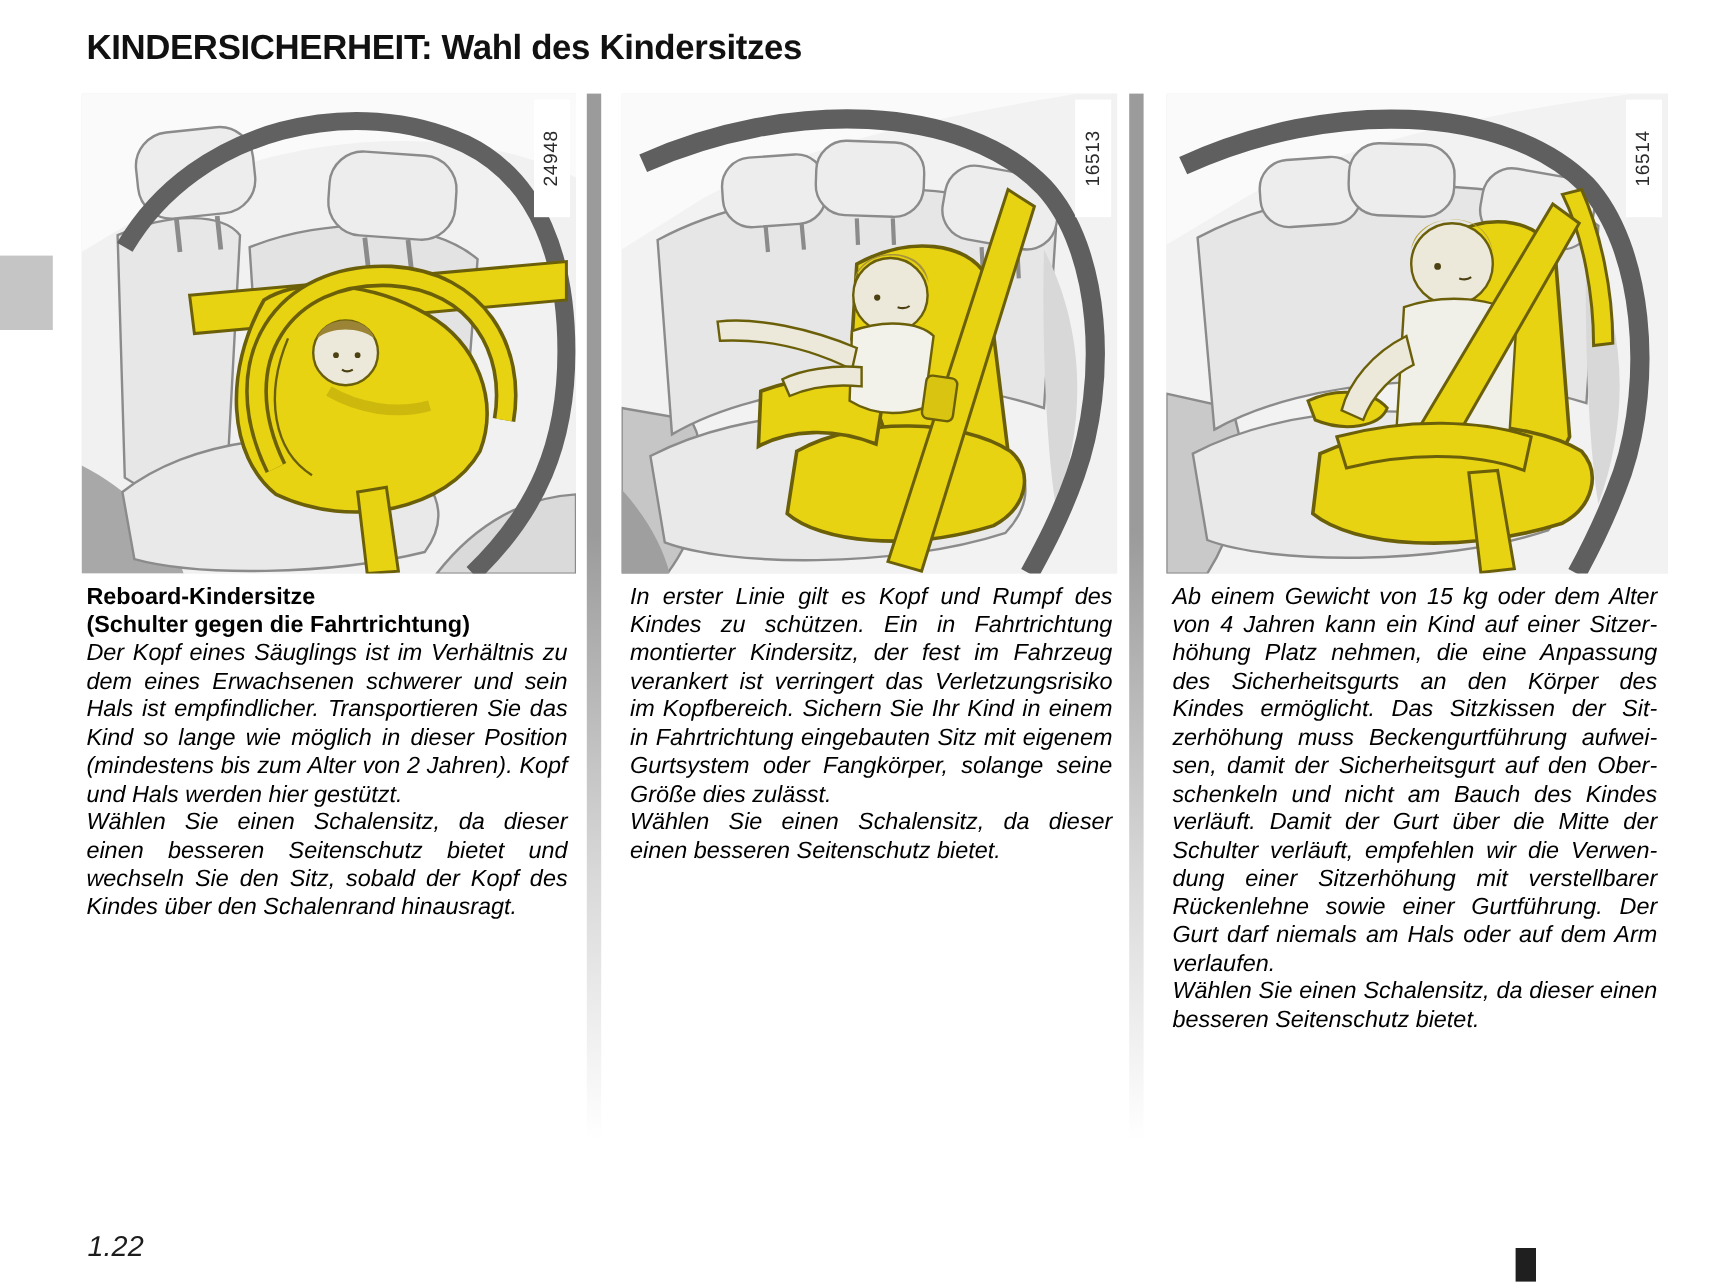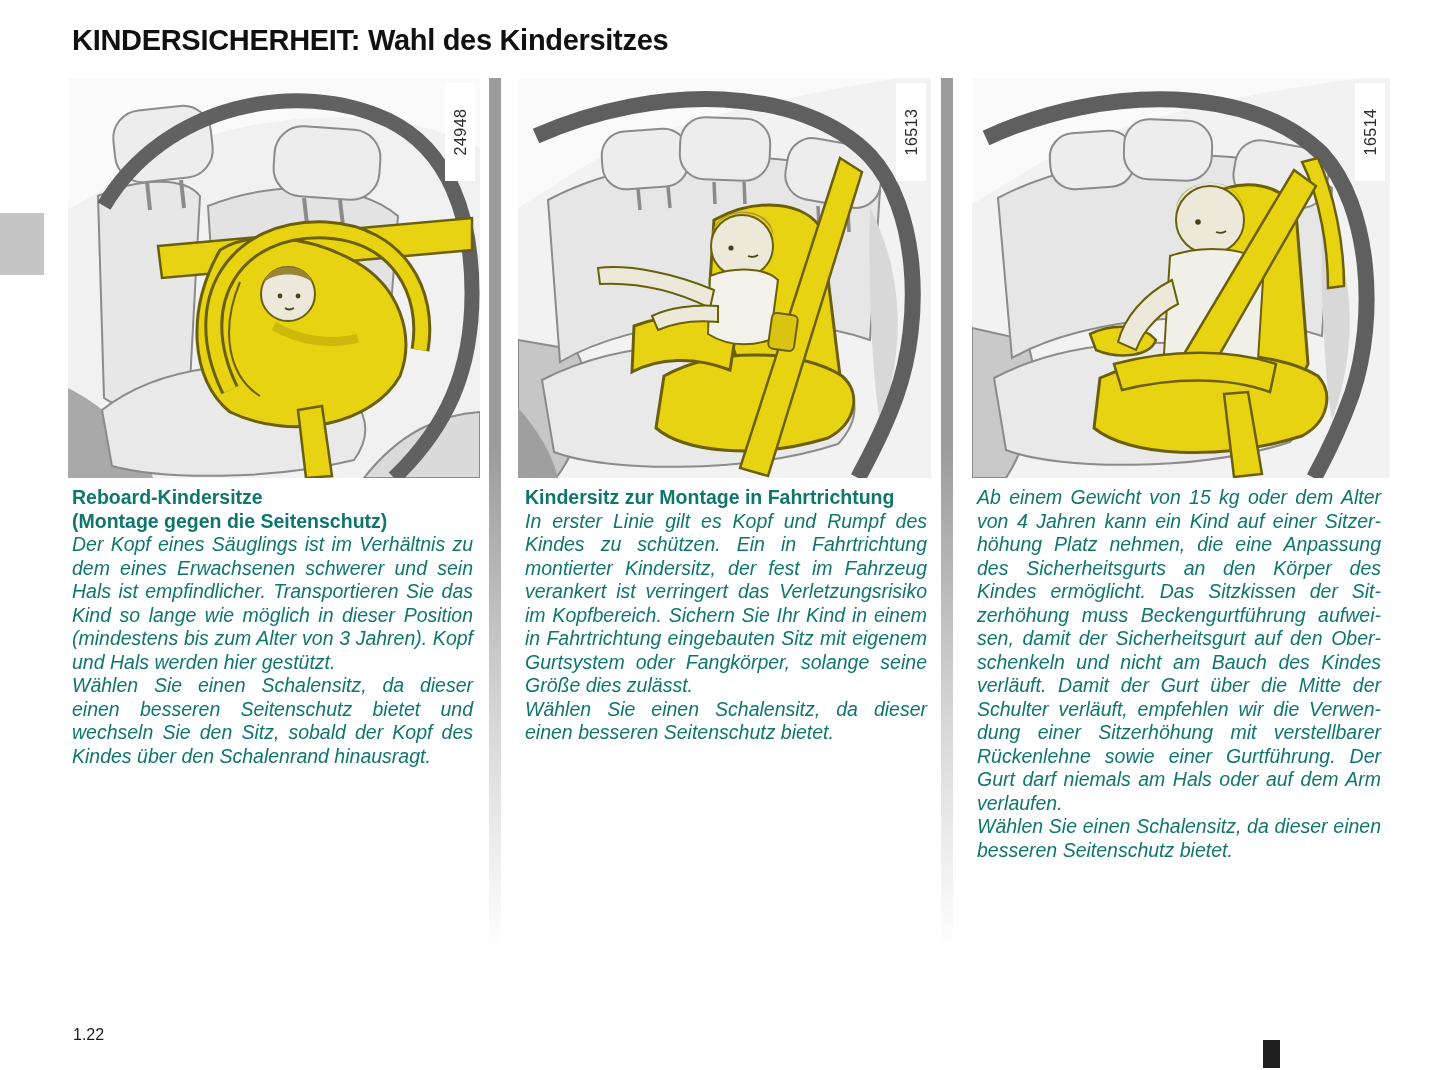--- a/index.html
+++ b/index.html
@@ -35,27 +35,27 @@
     white-space:nowrap;
   }
   .sep {
     position:absolute; top:78px; width:12px; height:872px;
     background:linear-gradient(to bottom, #9b9b9b 0%, #9b9b9b 42%, #d9d9d9 75%, rgba(217,217,217,0) 100%);
   }
   .col {
     position:absolute; top:486px;
     font-size:19.5px; line-height:23.5px;
     text-align:justify;
-    color:#0f766e;
+    color:#000000;
   }
   .col .hline { font-weight:bold; text-align:left; }
   .col p { margin:0;font-style:italic; }
   .page-num {
     position:absolute; left:73px; top:1026px;
-    font-size:16px; color:#1c1c1c;
+    font-size:24px; color:#1c1c1c;font-style:italic;
   }
   .print-mark {
     position:absolute; left:1263px; top:1040px;
     width:17px; height:28px; background:#1f1f1f;
   }
 </style>
 </head>
 <body>
 
 <div class="page">
@@ -180,27 +180,26 @@
         <path d="M252 316 L276 314 L290 396 L262 399 Z" fill="#e7d312" stroke="#6b6009" stroke-width="2.5"></path>
       </g>
     </svg>
     <div class="fig-num">
         <span>16514</span>
       </div>
   </figure>
 
   <section class="col" style="left:72px; width:401px;">
     <div class="hline">Reboard-Kindersitze</div>
-    <div class="hline">(Montage gegen die Seitenschutz)</div>
-    <p>Der Kopf eines Säuglings ist im Verhält­nis zu dem eines Erwachsenen schwerer und sein Hals ist empfindlicher. Transpor­tieren Sie das Kind so lange wie möglich in dieser Position (mindestens bis zum Alter von 3 Jahren). Kopf und Hals werden hier gestützt.</p>
+    <div class="hline">(Schulter gegen die Fahrtrichtung)</div>
+    <p>Der Kopf eines Säuglings ist im Verhält­nis zu dem eines Erwachsenen schwerer und sein Hals ist empfindlicher. Transpor­tieren Sie das Kind so lange wie möglich in dieser Position (mindestens bis zum Alter von 2 Jahren). Kopf und Hals werden hier gestützt.</p>
     <p>Wählen Sie einen Schalensitz, da dieser einen besseren Seitenschutz bietet und wechseln Sie den Sitz, sobald der Kopf des Kindes über den Schalenrand hinausragt.</p>
   </section>
 
   <section class="col" style="left:525px; width:402px;">
-    <div class="hline">Kindersitz zur Montage in Fahrtrichtung</div>
     <p>In erster Linie gilt es Kopf und Rumpf des Kindes zu schützen. Ein in Fahrtrichtung montierter Kindersitz, der fest im Fahrzeug verankert ist verringert das Verletzungsri­siko im Kopfbereich. Sichern Sie Ihr Kind in einem in Fahrtrichtung eingebauten Sitz mit eigenem Gurtsystem oder Fangkörper, so­lange seine Größe dies zulässt.</p>
     <p>Wählen Sie einen Schalensitz, da dieser einen besseren Seitenschutz bietet.</p>
   </section>
 
   <section class="col" style="left:977px; width:404px;">
     <p>Ab einem Gewicht von 15 kg oder dem Alter von 4 Jahren kann ein Kind auf einer Sitzer­höhung Platz nehmen, die eine Anpassung des Sicherheitsgurts an den Körper des Kindes ermöglicht. Das Sitzkissen der Sit­zerhöhung muss Beckengurtführung aufwei­sen, damit der Sicherheitsgurt auf den Ober­schenkeln und nicht am Bauch des Kindes verläuft. Damit der Gurt über die Mitte der Schulter verläuft, empfehlen wir die Verwen­dung einer Sitzerhöhung mit verstellbarer Rückenlehne sowie einer Gurtführung. Der Gurt darf niemals am Hals oder auf dem Arm verlaufen.</p>
     <p>Wählen Sie einen Schalensitz, da dieser einen besseren Seitenschutz bietet.</p>
   </section>
 
   <div class="page-num">1.22</div>

